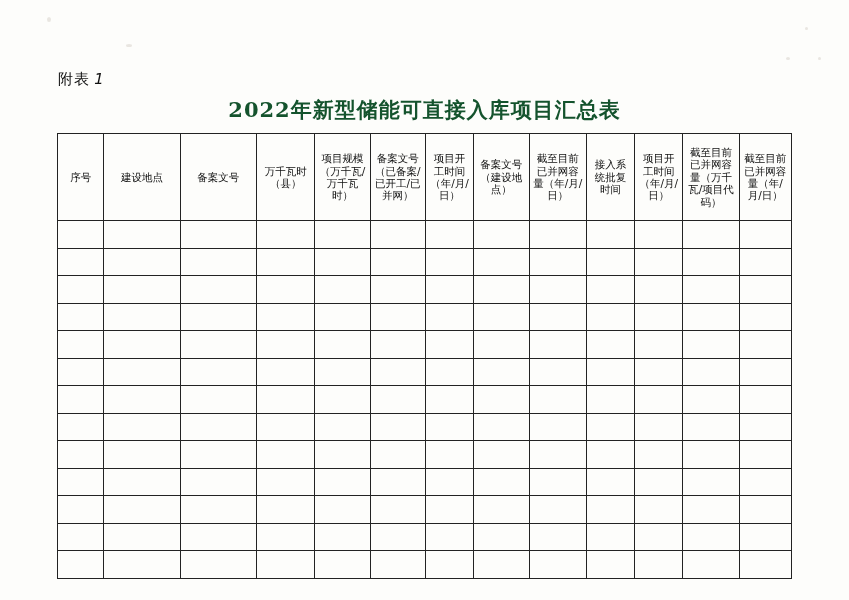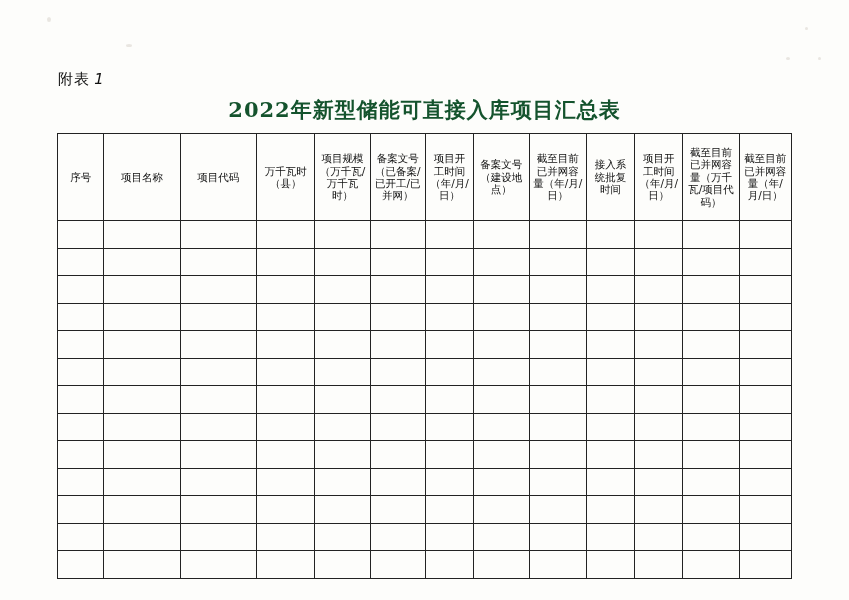--- a/index.html
+++ b/index.html
@@ -132,24 +132,24 @@
         <col class="col-starttime">
         <col class="col-capacity">
       <col class="col-gridtime">
     </colgroup>
     <thead>
       <tr>
         <th>
             <span class="hdr">序号</span>
           </th>
         <th>
-            <span class="hdr">项目名称</span>
-          </th>
-        <th>
-            <span class="hdr">项目代码</span>
+            <span class="hdr">建设地点</span>
+          </th>
+        <th>
+            <span class="hdr">备案文号</span>
           </th>
         <th>
             <span class="hdr">万千瓦时（县）</span>
           </th>
         <th>
             <span class="hdr">项目规模（万千瓦/万千瓦时）</span>
           </th>
         <th>
             <span class="hdr">备案文号（已备案/已开工/已并网）</span>
           </th>

